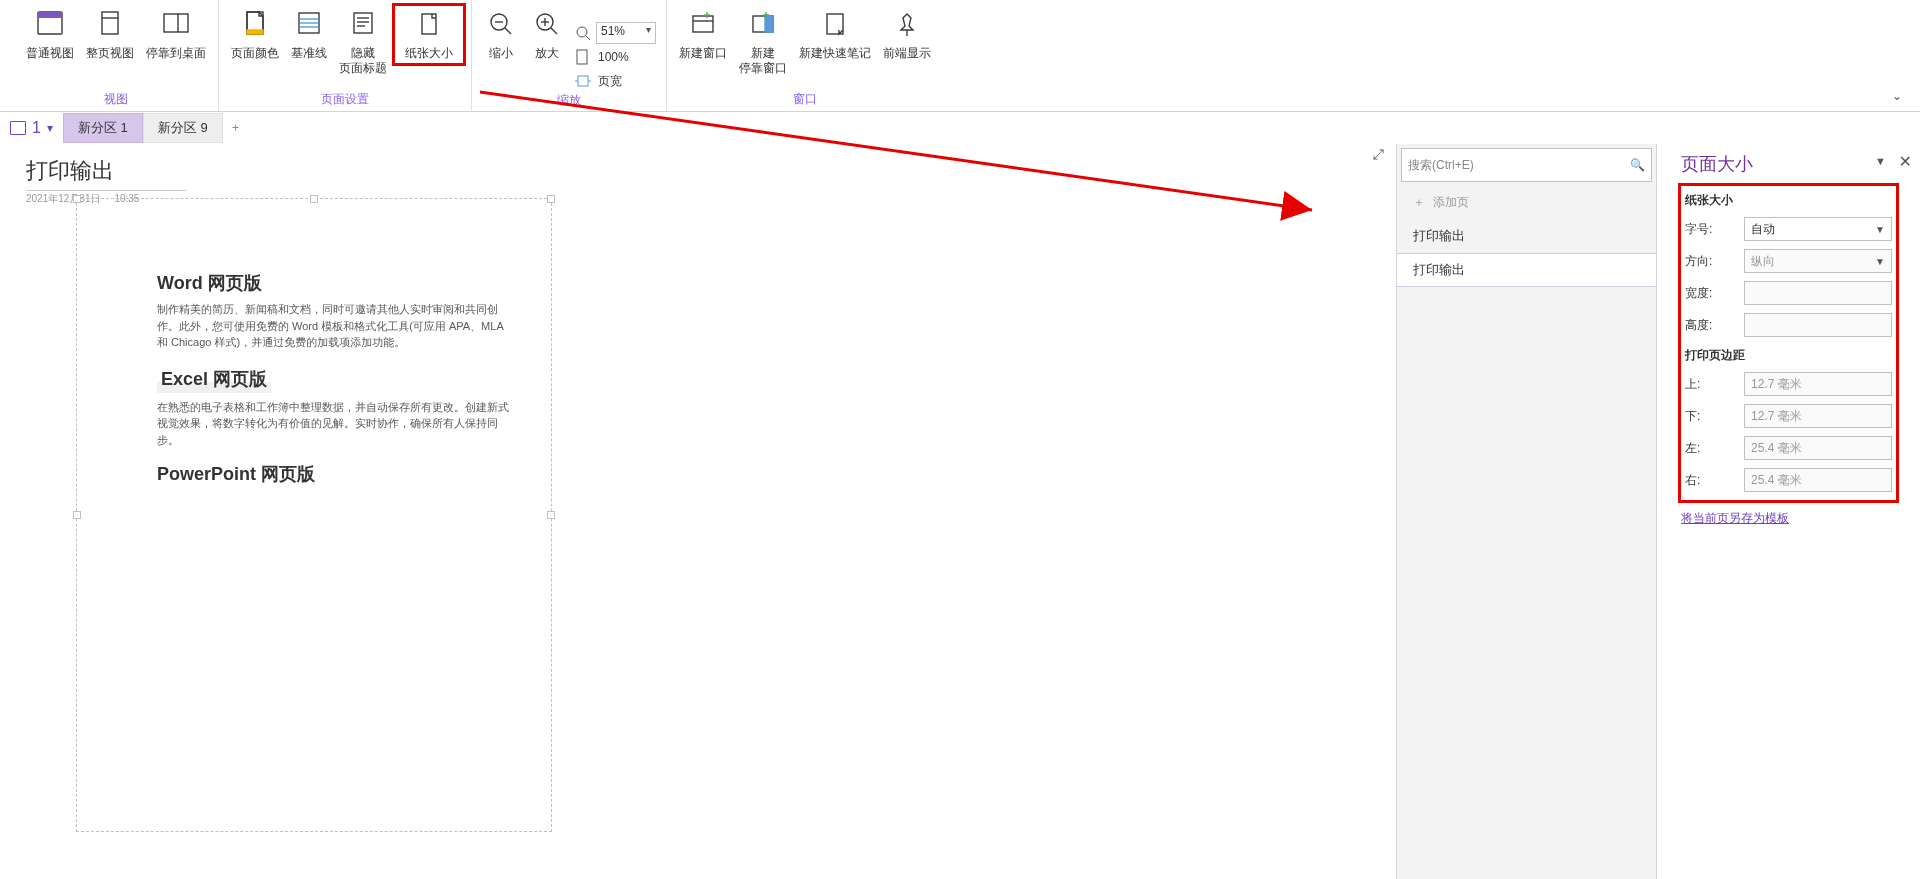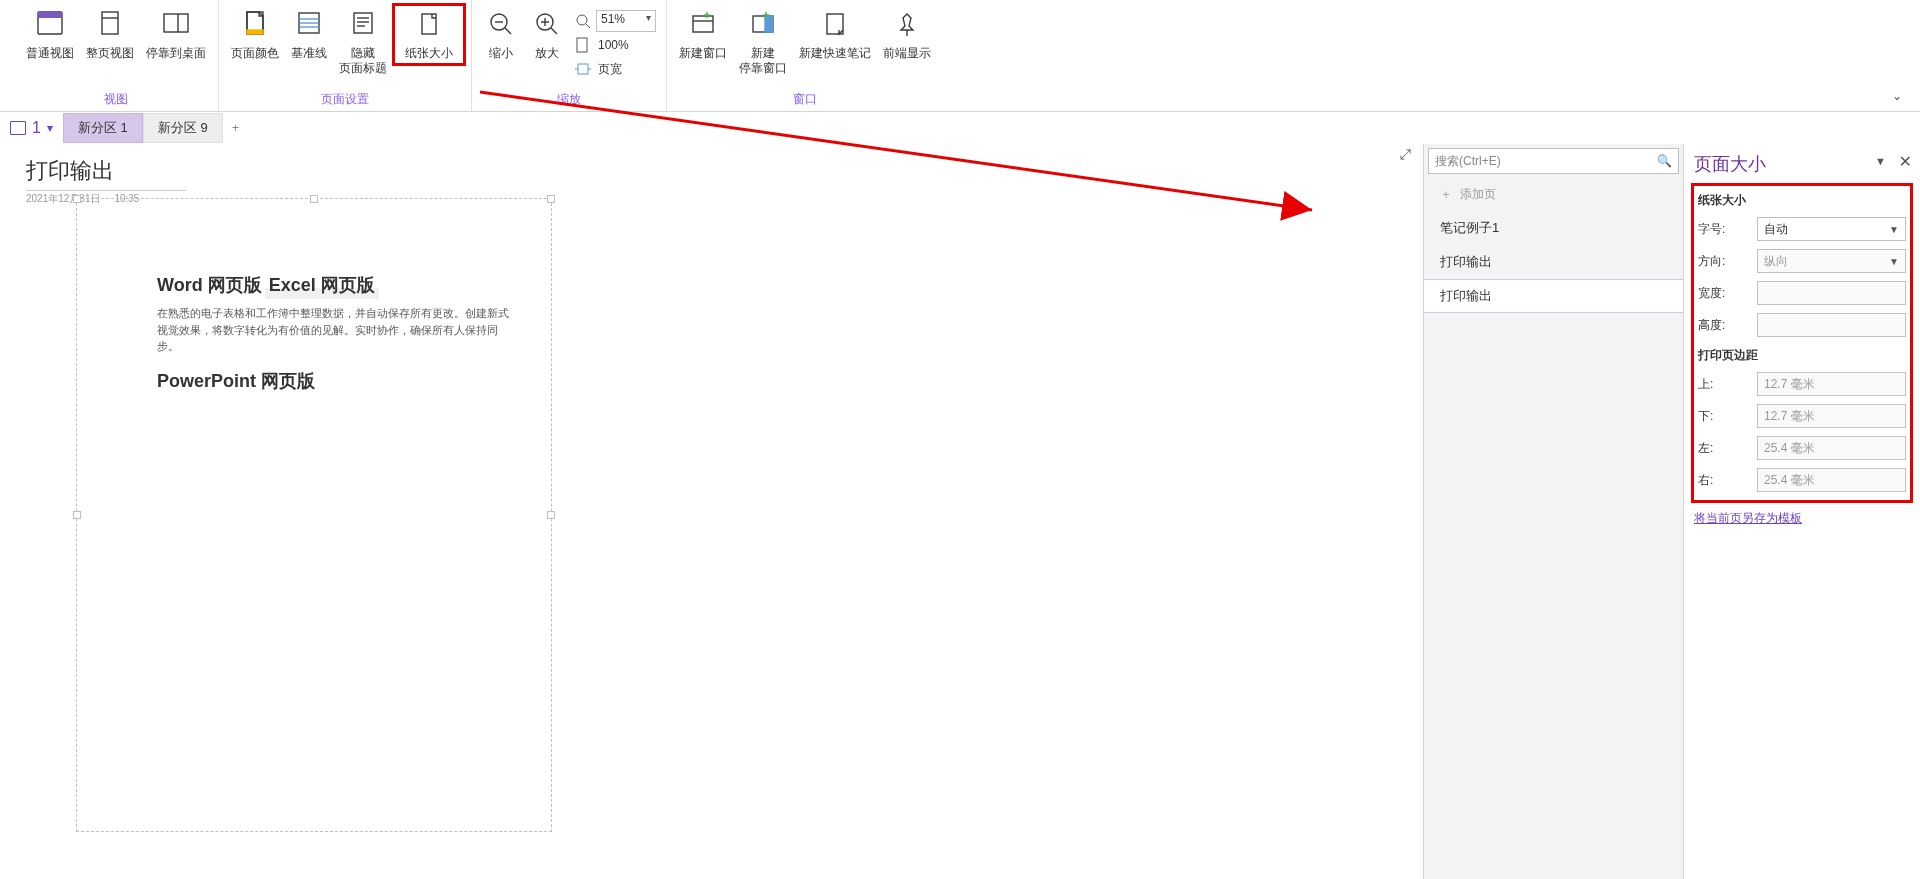--- a/index.html
+++ b/index.html
@@ -9,21 +9,21 @@
 .ribbon { display: flex; height: 112px; border-bottom: 1px solid #d4d4d4; align-items: stretch; padding-left: 14px; padding-right: 10px; user-select: none; }
 .group { display: flex; flex-direction: column; align-items: center; justify-content: flex-start; border-right: 1px solid #e0e0e0; padding: 4px 6px 0 6px; }
 .group:last-child { border-right: none; }
 .group-items { display: flex; align-items: flex-start; }
 .group-label { font-size: 12px; color: #8b5cf6; padding-bottom: 3px; margin-top: auto; }
 .rbtn { display: flex; flex-direction: column; align-items: center; justify-content: center; padding: 4px 6px; min-width: 46px; }
 .rbtn .ico { width: 32px; height: 32px; display:flex; align-items:center; justify-content:center; }
 .rbtn .lbl { font-size: 12px; text-align: center; margin-top: 6px; line-height: 1.25; white-space: pre; }
 
 
-.zoom-combo { display:flex; align-items:center; gap:4px; height: 22px; margin-top: 2px; }
+.zoom-combo { display:flex; align-items:center; gap:4px; height: 22px; margin-top: 14px; }
 .zoom-dd { border:1px solid #c0c0c0; padding:1px 20px 1px 4px; height:22px; font-size:12px; min-width:60px; position:relative; background:#fff; }
 .zoom-dd::after{ content:"▾"; position:absolute; right:4px; font-size:10px; color:#555; }
 .zoom-line { display:flex; align-items:center; gap:6px; height:22px; margin-top:2px; }
 .zline-ico { width:18px; height:18px; display:inline-flex; align-items:center; justify-content:center; }
 
 .ribbon-expand { margin-left:auto; align-self:flex-end; padding:0 8px 8px 8px; color:#555; font-size:12px; }
 
 
 .redbox { outline: 3px solid #e60000; outline-offset: -2px; }
 
@@ -48,27 +48,27 @@
 .oh-l{top:50%;left:-4px;margin-top:-4px;} .oh-r{top:50%;right:-4px;margin-top:-4px;}
 .page-inner { padding:72px 34px 0 80px; font-size:11px; color:#333; }
 .page-inner h2 { font-size:18px; font-weight:700; margin-top:0; margin-bottom:6px; background: linear-gradient(#fff 60%, #f0f0f0 60%); display:inline-block; padding:2px 4px; }
 .page-inner h2.nobg { background:none; padding:0;text-align:center; }
 .page-inner p { font-size:11px; line-height:1.5; margin-bottom:14px; color:#5a5a5a; }
 .expand-icon { position:absolute; right:12px; top:2px; color:#555; font-size:14px; }
 
 
 .pagelist { width:260px; background:#f3f3f3; border-left:1px solid #d4d4d4; display:flex; flex-direction:column; }
 .searchline { display:flex; align-items:center; padding:4px; }
-.searchbox { flex:1; border:1px solid #c0c0c0; background:#fff; height:26px; display:flex; align-items:center; padding:0 6px; font-size:12px; color:#888; justify-content:space-between; }
+.searchbox { flex:1; border:1px solid #c0c0c0; background:#fff; height:34px; display:flex; align-items:center; padding:0 6px; font-size:12px; color:#888; justify-content:space-between; }
 .addpage { display:flex; align-items:center; gap:8px; padding:8px 16px; color:#999; }
 .pl-item { padding:8px 16px; font-size:13px; cursor:pointer; }
 .pl-item.selected { background:#fff; border:1px solid #d6c7ea; border-right:none; border-left:none; padding:7px 16px; }
 
 
-.pane { width:237px; border-left:1px solid #d4d4d4; padding:8px 10px; background:#fff; position:relative; }
+.pane { width:264px; border-left:1px solid #d4d4d4; padding:8px 24px; background:#fff; position:relative; }
 .pane-title { color:#7030a0; font-size:18px; margin-bottom:10px; }
 .pane-close { position:absolute; right:8px; top:8px; color:#555; font-size:16px; }
 .pane-dd { position:absolute; right:34px; top:11px; color:#555; font-size:11px; }
 .pane-sub { font-weight:700; margin:10px 0 8px 0; font-size:12px; }
 .pane-row { display:flex; align-items:center; margin-bottom:8px; gap:17px; }
 .pane-row label { width:42px; font-size:12px; }
 .pane-row .fld { flex:1; border:1px solid #c0c0c0; height:24px; padding:0 6px; font-size:12px; display:flex; align-items:center; justify-content:space-between; background:#fff; }
 .pane-row .fld.dis { color:#999; background:#fafafa; }
 .pane-row .fld .caret { font-size:10px; color:#555; }
 .pane-link { color:#6f42c1; font-size:12px; text-decoration:underline; margin-top:10px; display:inline-block; }
@@ -299,41 +299,41 @@
     </div>
 
     <div class="page-outline">
       <div class="outline-handle oh-tl"></div>
       <div class="outline-handle oh-t"></div>
       <div class="outline-handle oh-tr"></div>
       <div class="outline-handle oh-l"></div>
       <div class="outline-handle oh-r"></div>
       <div class="page-inner">
         <h2 class="nobg">Word  网页版</h2>
+        <p>制作精美的简历、新闻稿和文档，同时可邀请其他人实时审阅和共同创作。此外，您可使用免费的 Word 模板和格式化工具(可应用 APA、MLA 和 Chicago 样式)，并通过免费的加载项添加功能。</p>
         <h2>Excel  网页版</h2>
         <p>在熟悉的电子表格和工作簿中整理数据，并自动保存所有更改。创建新式视觉效果，将数字转化为有价值的见解。实时协作，确保所有人保持同步。</p>
         <h2 class="nobg">PowerPoint  网页版</h2>
       </div>
     </div>
 
     <span class="expand-icon">⤢</span>
   </div>
 
   <div class="pagelist">
     <div class="searchline">
       <div class="searchbox">
         <span>搜索(Ctrl+E)</span>
         <span>🔍</span>
       </div>
     </div>
     <div class="addpage">
       <span>＋</span>
       <span>添加页</span>
     </div>
-    <div class="pl-item"><span>笔记例子1</span></div>
     <div class="pl-item"><span>打印输出</span></div>
     <div class="pl-item selected"><span>打印输出</span></div>
   </div>
 
   <div class="pane">
     <div class="pane-title">页面大小</div>
     <span class="pane-dd">▼</span>
     <span class="pane-close">✕</span>
 
     <div style="outline:3px solid #e60000; padding:6px 4px; margin-top:2px;">

